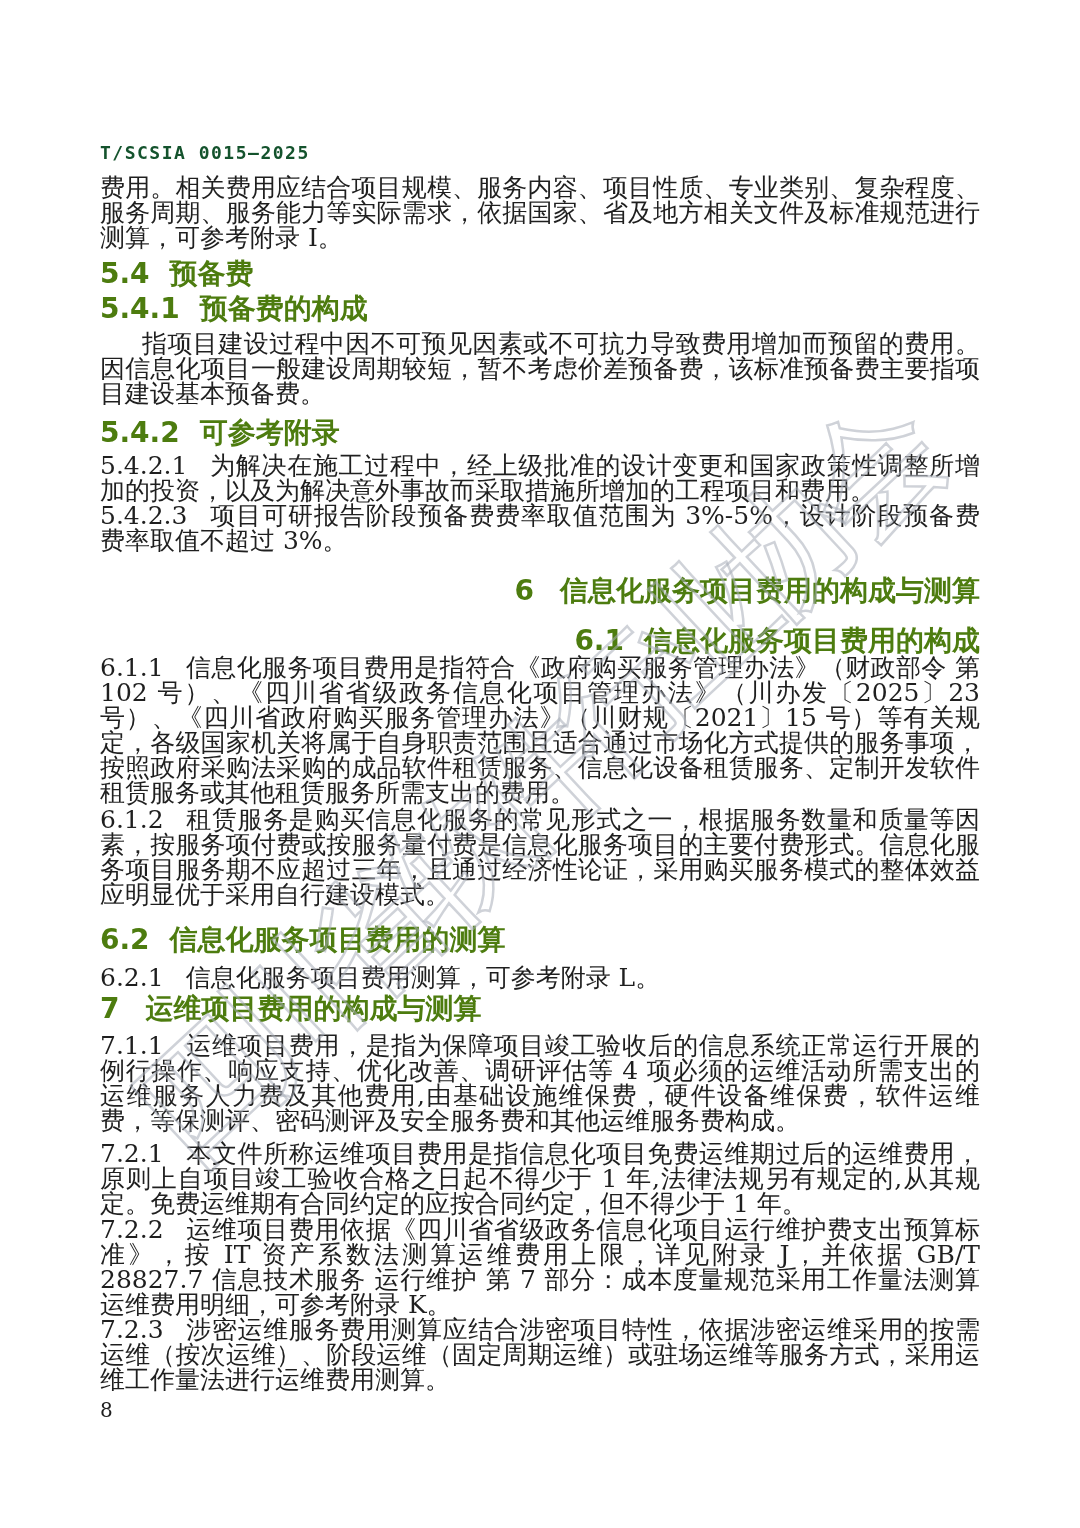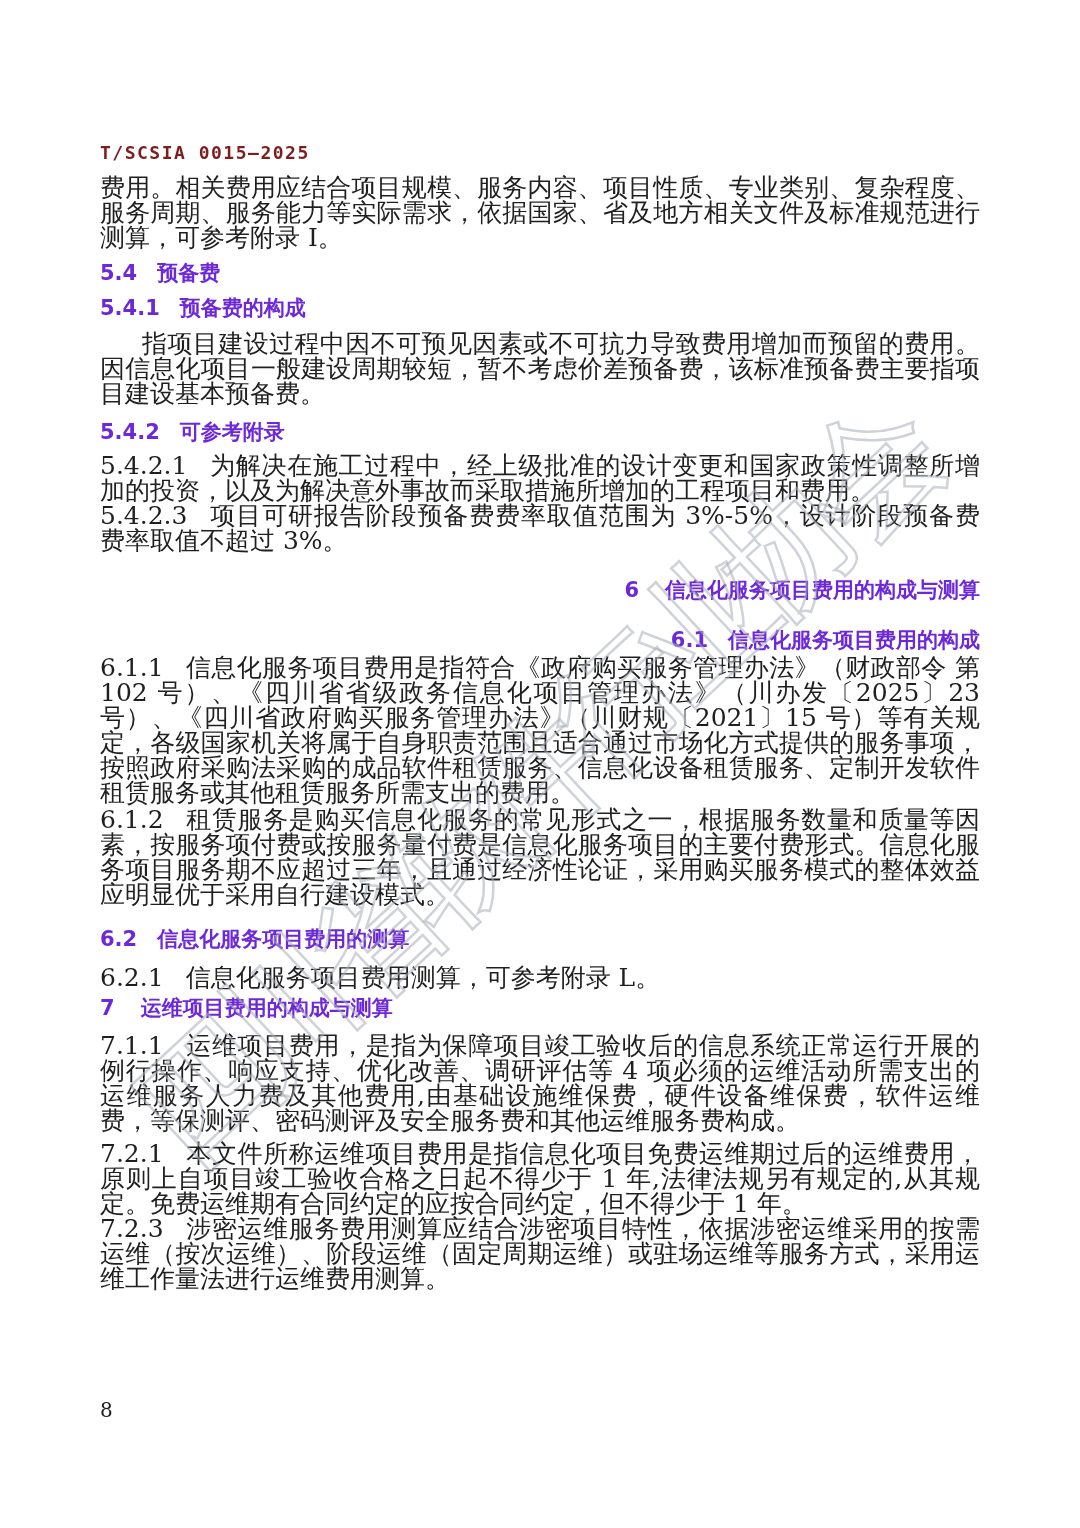--- a/index.html
+++ b/index.html
@@ -15,33 +15,33 @@
     position:absolute;
     left:100px;top:0;
     width:880px;
     padding-top:140px;
   }
   .doc-code{
     font-family:"DejaVu Sans Mono","Liberation Mono",monospace;
     font-size:18px;line-height:25px;
     font-weight:600;
     letter-spacing:1.5px;
-    color:#7f1d1d;
+    color:#14532d;
   }
   p{margin:0;}
   .para, .clause{
     font-size:25px;line-height:25px;
     text-align:justify;
   }
   .para-indent{text-indent:42px;}
   .h1,.h2,.h3{
     font-family:"DejaVu Sans","Liberation Sans",sans-serif;
     font-weight:bold;
-    font-size:21px;line-height:25px;
-    color:#6d28d9;
+    font-size:28px;line-height:25px;
+    color:#4d7c0f;
   }
   .h1 .num{margin-right:26px;}
   .h2 .num,.h3 .num{margin-right:20px;}
   .clause .num{margin-right:22px;white-space:nowrap;}
   
   .mt0{margin-top:0;} .mt1{margin-top:1px;} .mt2{margin-top:2px;}
   .mt6{margin-top:6px;} .mt8{margin-top:8px;} .mt9{margin-top:20px;}
   .mt10{margin-top:10px;} .mt11{margin-top:11px;} .mt12{margin-top:12px;}
   .mt13{margin-top:13px;} .mt14{margin-top:14px;} .mt22{margin-top:22px;}
   .mt23{margin-top:6px;} .mt25{margin-top:25px;text-align:right;}
@@ -104,20 +104,21 @@
     <p class="clause mt13"><span class="num">6.2.1</span><span>信息化服务项目费用测算，可参考附录 L。</span></p>
 
     <p class="h1 mt23"><span class="num">7</span><span>运维项目费用的构成与测算</span></p>
 
 
     <p class="clause mt12"><span class="num">7.1.1</span><span>运维项目费用，是指为保障项目竣工验收后的信息系统正常运行开展的例行操作、响应支持、优化改善、调研评估等 4 项必须的运维活动所需支出的运维服务人力费及其他费用,由基础设施维保费，硬件设备维保费，软件运维费，等保测评、密码测评及安全服务费和其他运维服务费构成。</span></p>
 
 
     <p class="clause mt8"><span class="num">7.2.1</span><span>本文件所称运维项目费用是指信息化项目免费运维期过后的运维费用，原则上自项目竣工验收合格之日起不得少于 1 年,法律法规另有规定的,从其规定。免费运维期有合同约定的应按合同约定，但不得少于 1 年。</span></p>
 
+    <p class="clause mt1"><span class="num">7.2.2</span><span>运维项目费用依据《四川省省级政务信息化项目运行维护费支出预算标准》，按 IT 资产系数法测算运维费用上限，详见附录 J，并依据 GB/T 28827.7 信息技术服务 运行维护 第 7 部分：成本度量规范采用工作量法测算运维费用明细，可参考附录 K。</span></p>
 
     <p class="clause mt0"><span class="num">7.2.3</span><span>涉密运维服务费用测算应结合涉密项目特性，依据涉密运维采用的按需运维（按次运维）、阶段运维（固定周期运维）或驻场运维等服务方式，采用运维工作量法进行运维费用测算。</span></p>
 
   </div>
 
   <div class="watermark">四川省软件行业协会</div>
 
   <div class="page-number">8</div>
 
 </div>

